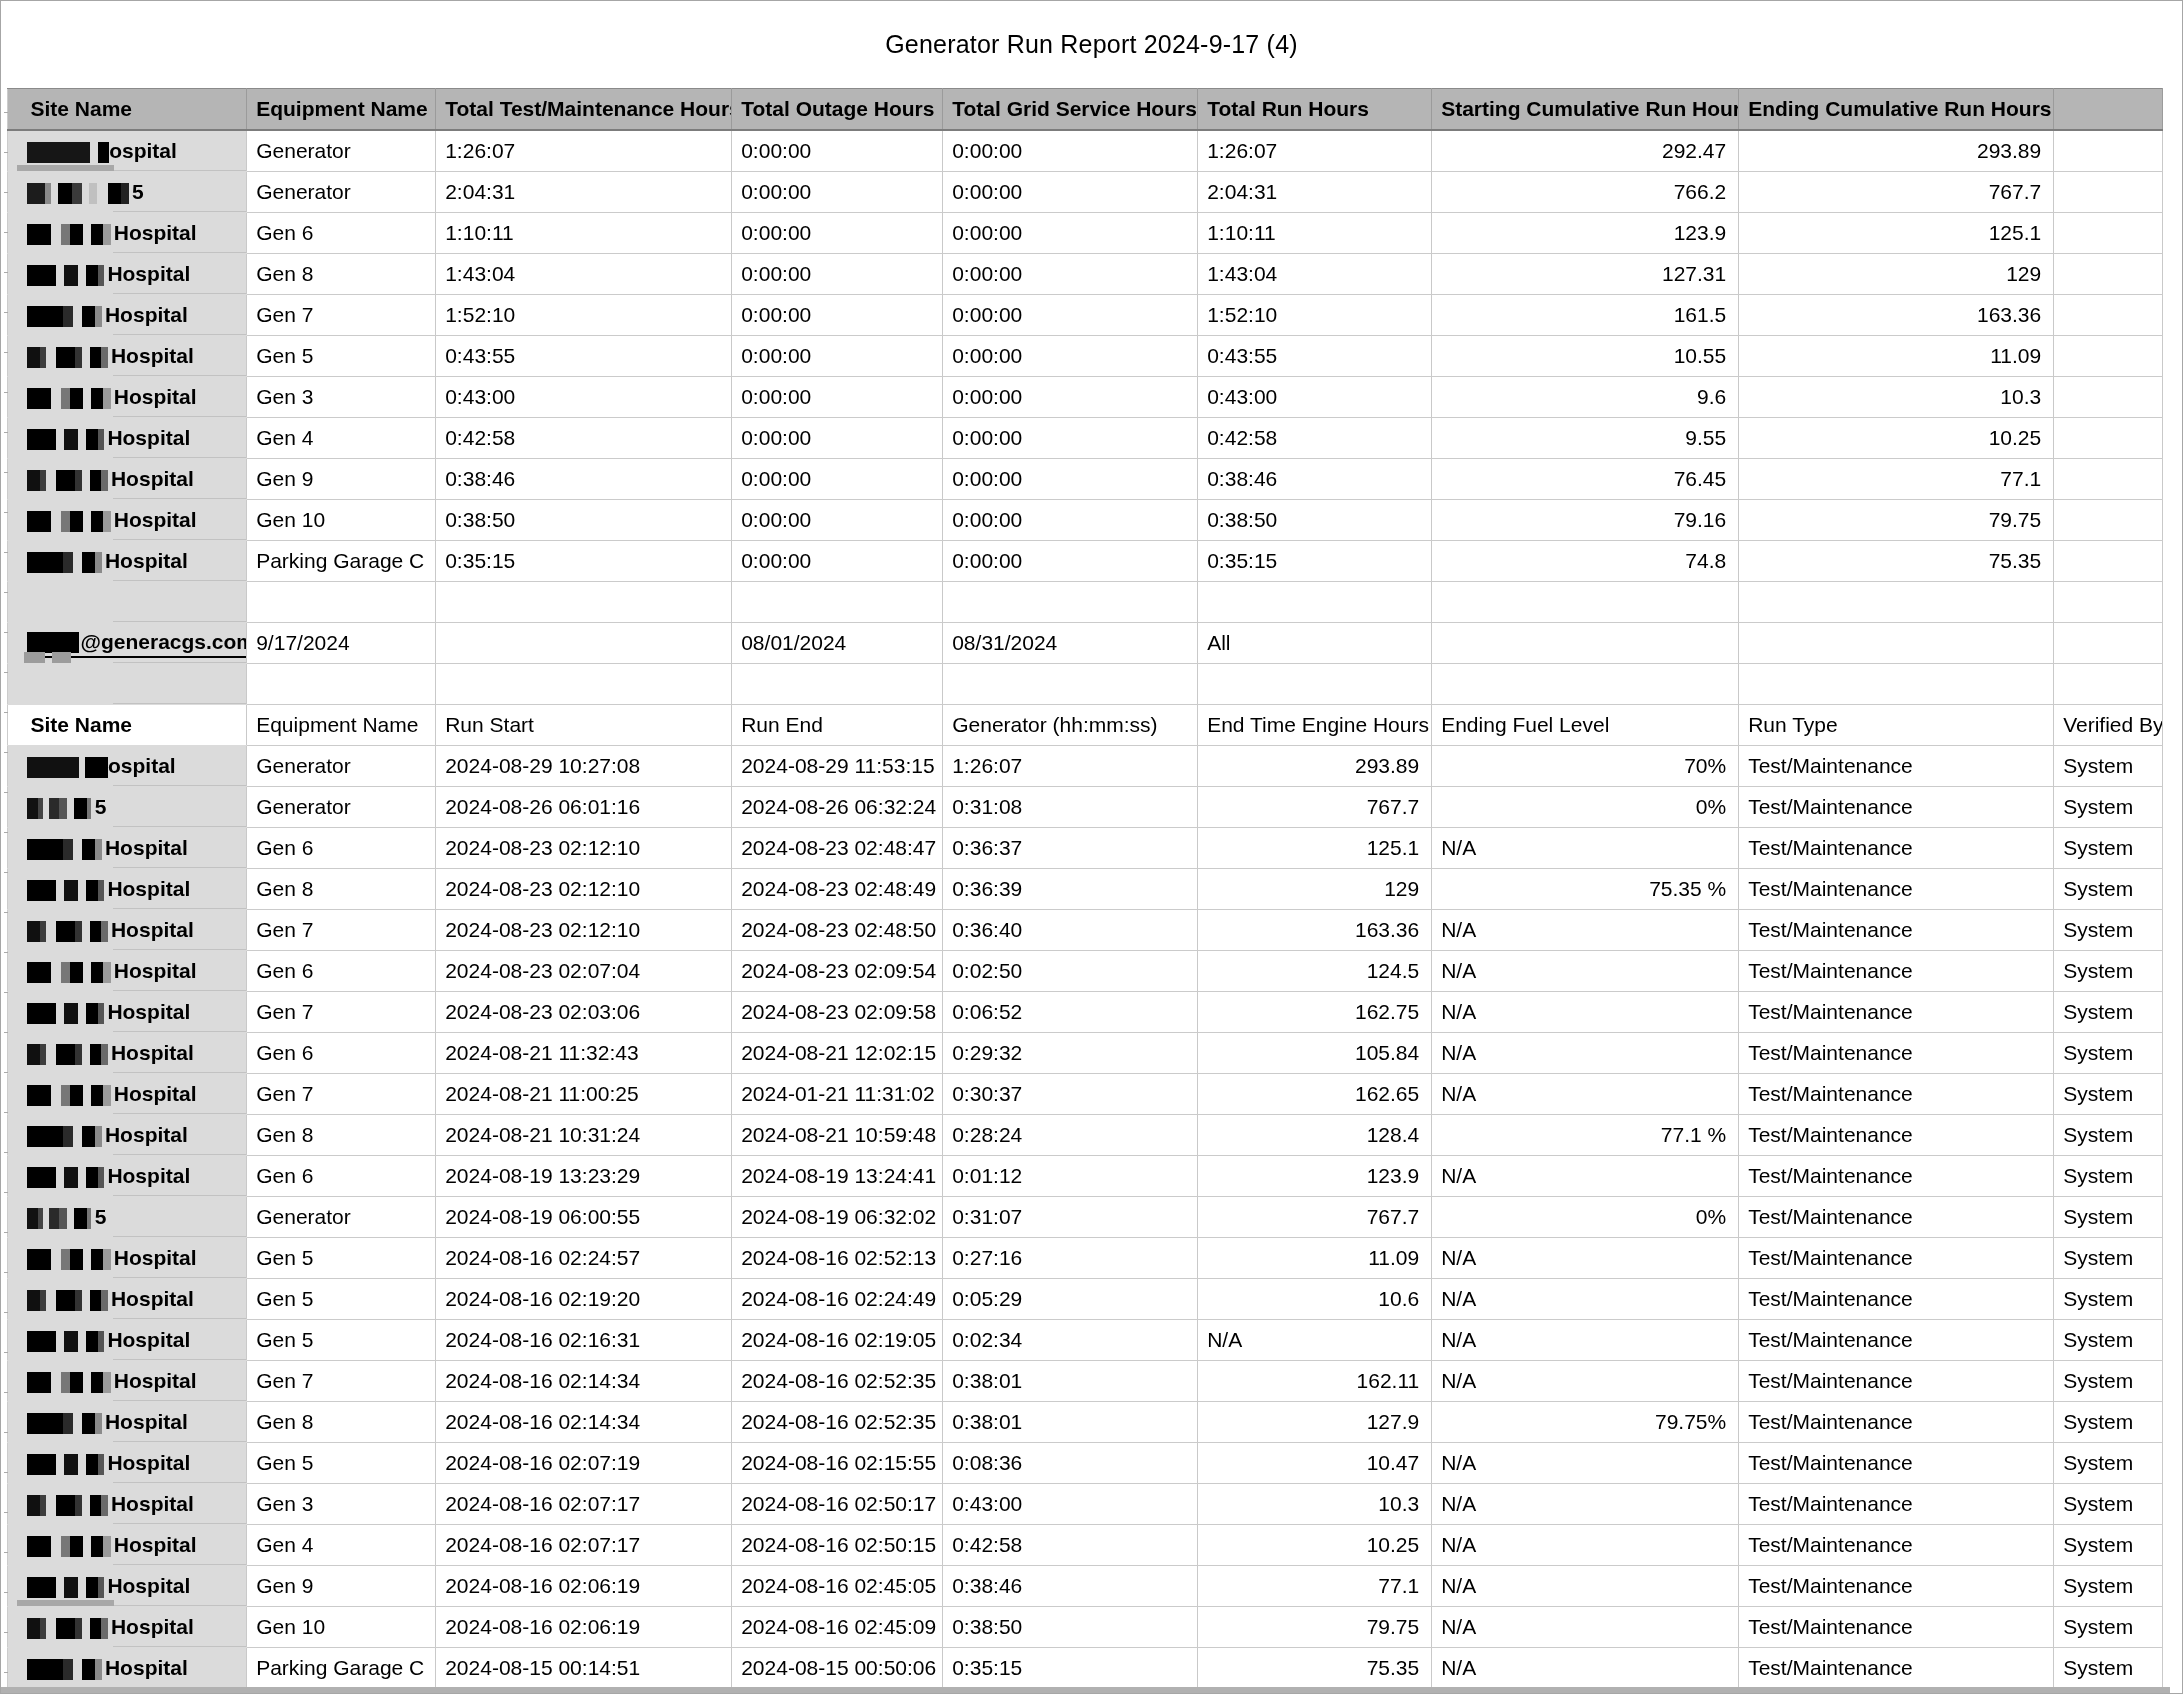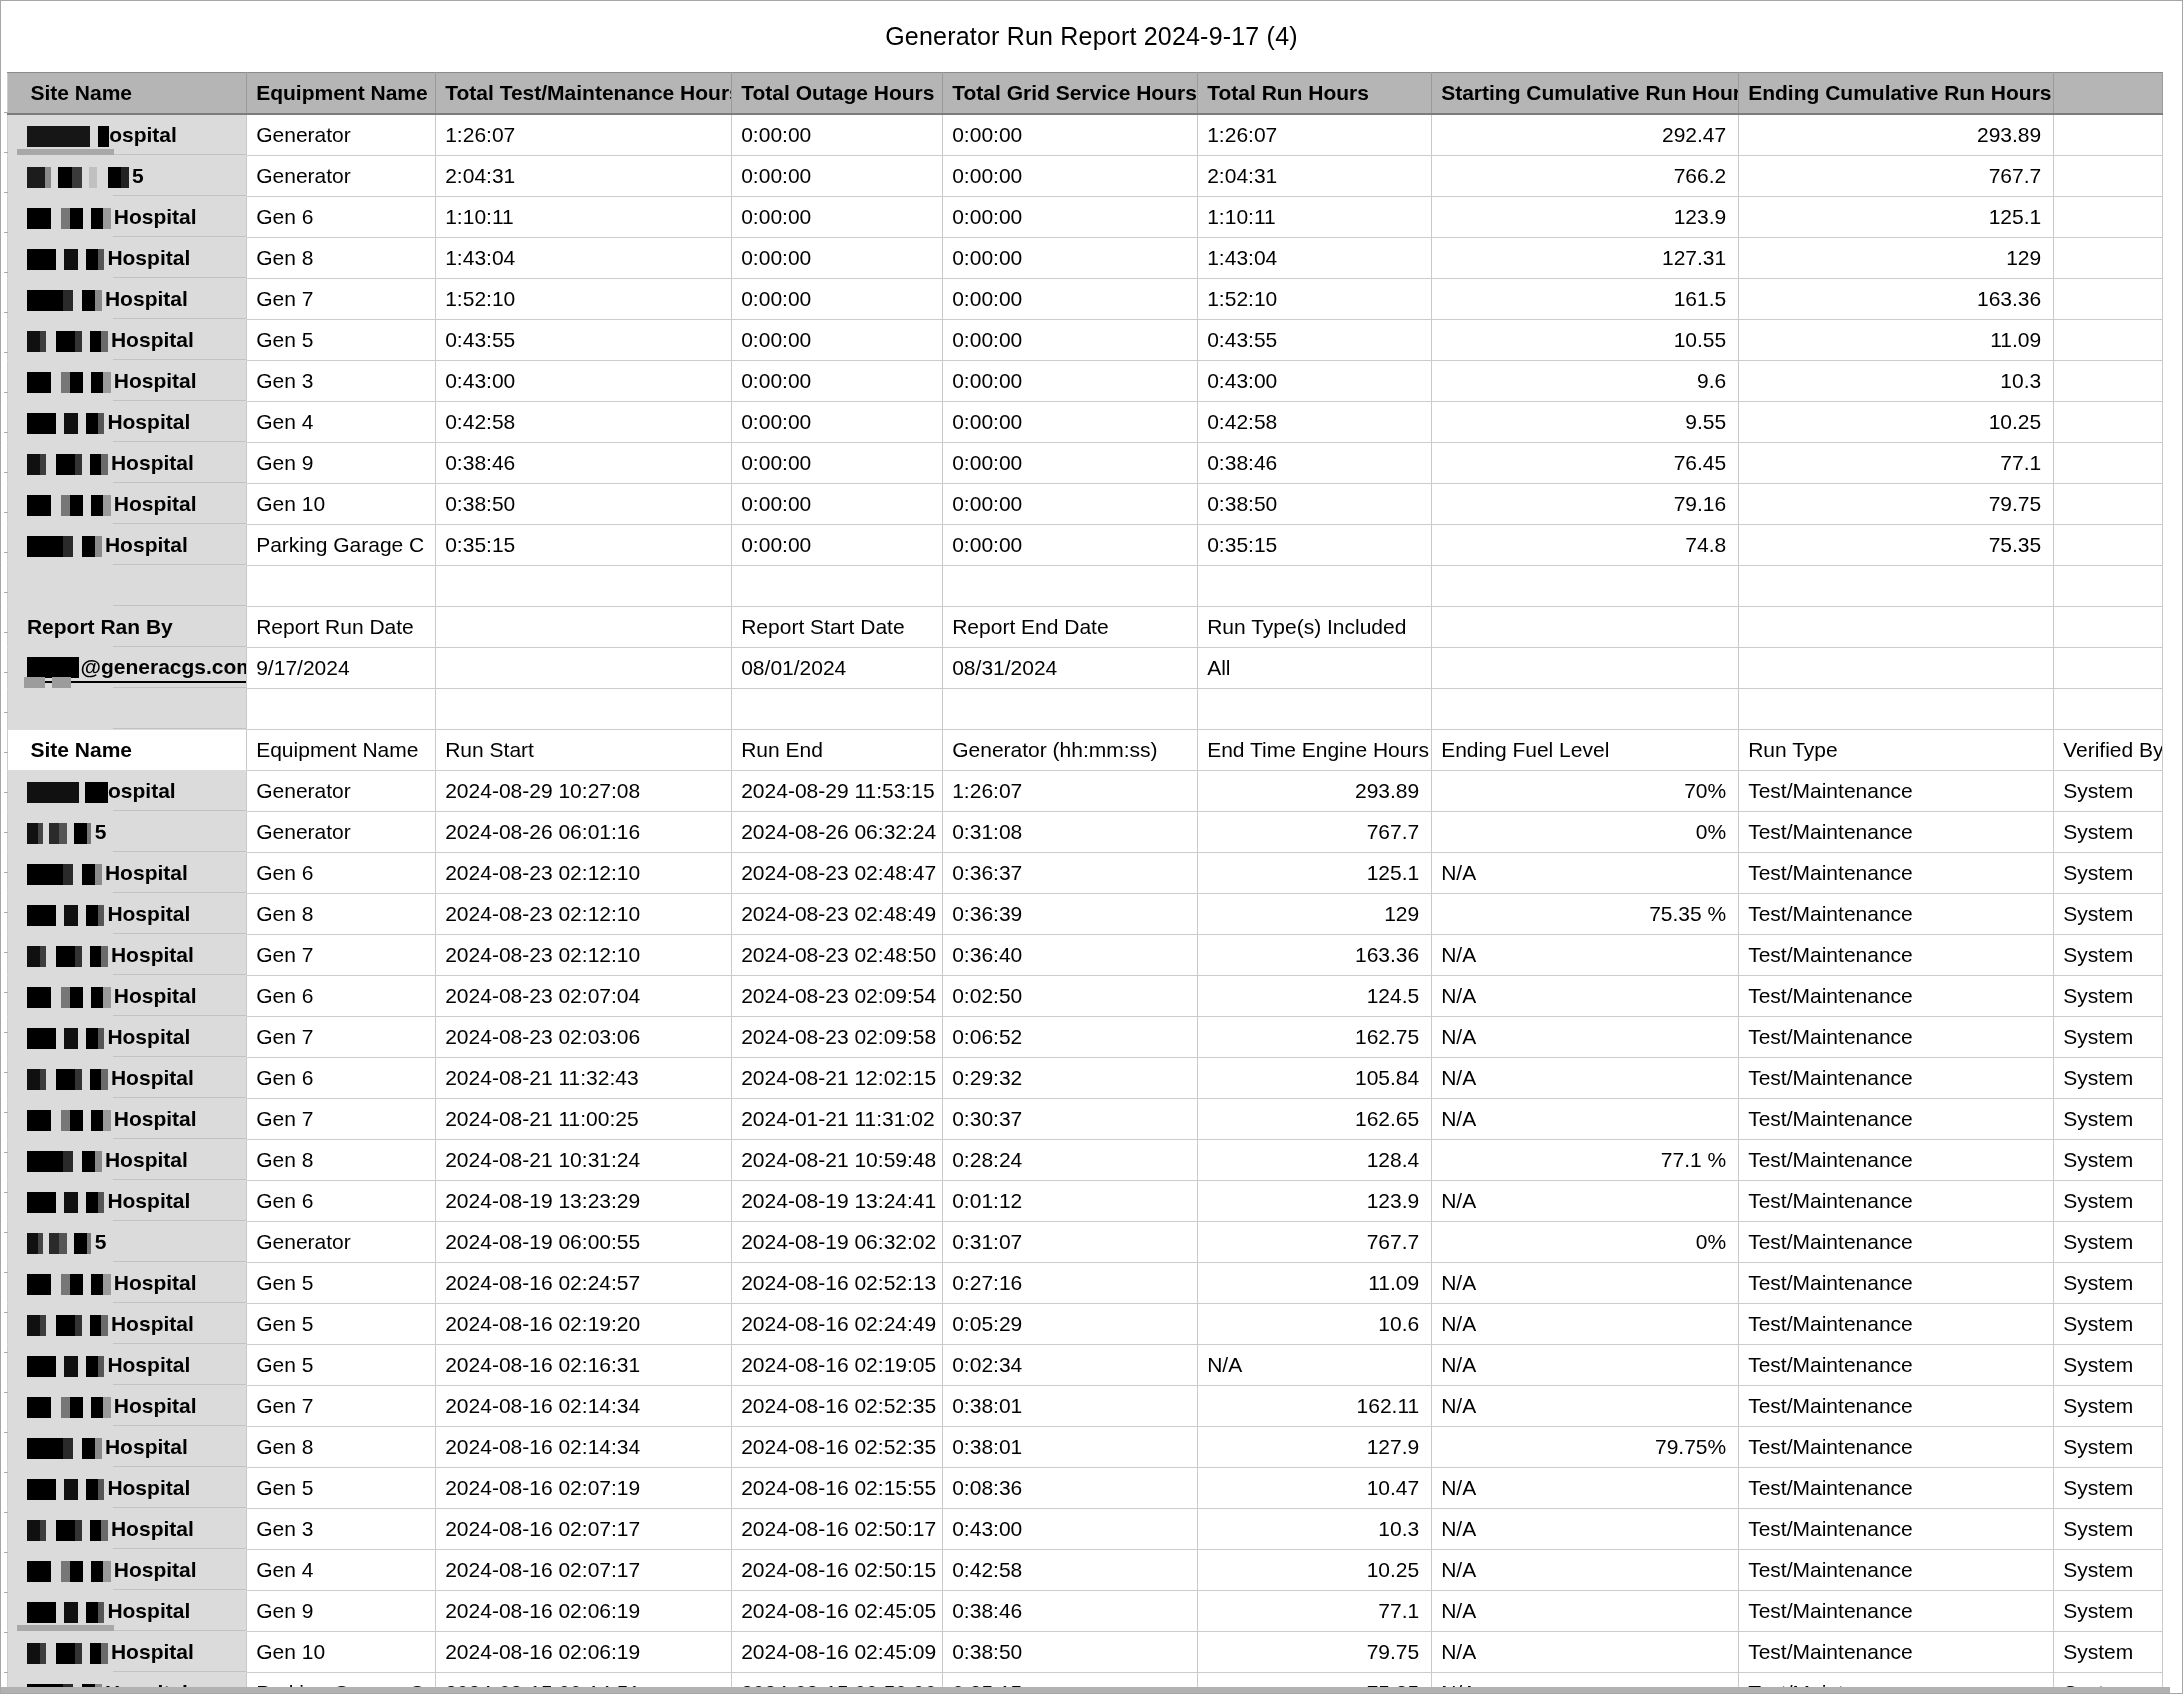--- a/index.html
+++ b/index.html
@@ -1,19 +1,19 @@
 <!DOCTYPE html>
 <html style="font-size:13px"><head>
 <meta charset="utf-8">
 <style>
   html,body{margin:0;padding:0;background:#fff;}
   #page{position:relative;width:2183px;height:1694px;background:#fff;overflow:hidden;
         font-family:"Liberation Sans","DejaVu Sans",sans-serif;color:#000;}
   #frame{position:absolute;inset:0;border:1.6px solid #a6a6a6;pointer-events:none;z-index:50;}
-  #title-bar{height:72px;display:flex;align-items:center;justify-content:center;}
+  #title-bar{height:88px;display:flex;align-items:center;justify-content:center;}
   #title-bar .t{font-size:25px;letter-spacing:0.2px;}
   #ticks{position:absolute;left:4px;top:73px;width:4px;height:1614px;
          background:repeating-linear-gradient(180deg,transparent 0 39px,#a9a9a9 39px 40px);}
   table.sheet{table-layout:fixed;border-collapse:collapse;margin-left:6.5px;width:2156px;
               border-left:0.8px solid #cccccc;border-right:0.8px solid #bdbdbd;}
   td,th{height:40px;padding:0 0 0 9.7px;font-size:21px;font-weight:400;text-align:left;
         vertical-align:middle;border-right:0.8px solid #c9c9c9;border-bottom:0.8px solid #cbcbcb;
         overflow:hidden;white-space:nowrap;}
   tr.hdr1 th{background:#b5b5b5;font-weight:700;border-right:0.8px solid #9b9b9b;
              border-top:1.6px solid #8a8a8a;border-bottom:2.4px solid #7c7c7c;}
@@ -276,31 +276,20 @@
           <td class="site"></td>
           <td></td>
           <td></td>
           <td></td>
           <td></td>
           <td></td>
           <td></td>
           <td></td>
           <td></td>
         </tr>
-        <tr class="lblrow">
-          <td class="site">Report Ran By</td>
-          <td>Report Run Date</td>
-          <td></td>
-          <td>Report Start Date</td>
-          <td>Report End Date</td>
-          <td>Run Type(s) Included</td>
-          <td></td>
-          <td></td>
-          <td></td>
-        </tr>
         <tr>
           <td class="site"><a class="email">
               <span class="blk"></span>
               <span>@generacgs.com</span>
             </a><span class="sq" style="left: 16px; top: 29px; width: 21px; height: 11.3px;"></span><span class="sq" style="left: 44px; top: 29px; width: 19.4px; height: 11.3px;"></span></td>
           <td>9/17/2024</td>
           <td></td>
           <td>08/01/2024</td>
           <td>08/31/2024</td>
           <td>All</td>

